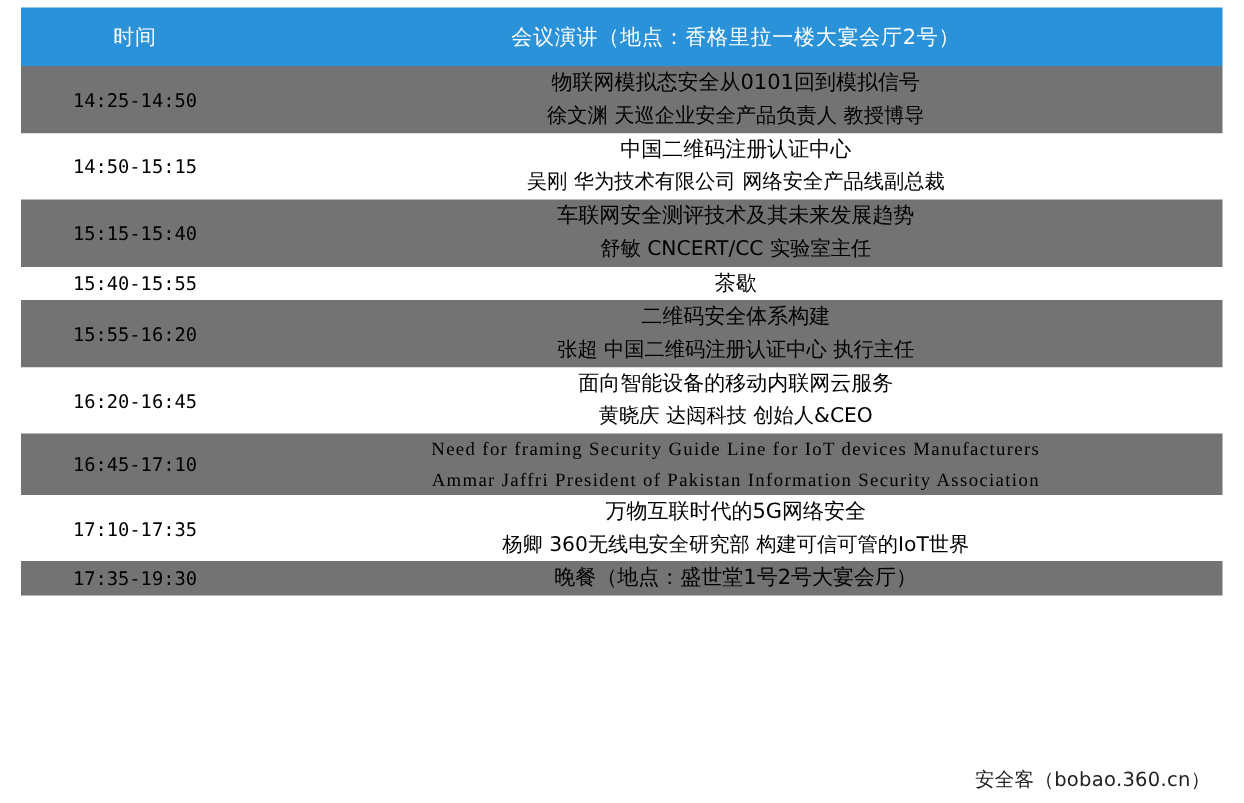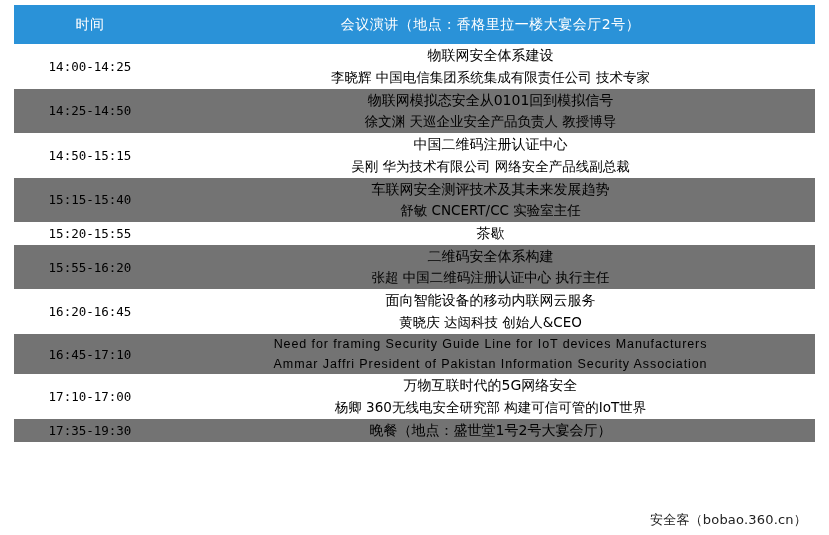--- a/index.html
+++ b/index.html
@@ -86,21 +86,21 @@
     font-family: "DejaVu Sans", "Liberation Sans", sans-serif;
   }
   .topic-speaker {
     font-size: 13.5px;
     font-family: "DejaVu Sans", "Liberation Sans", sans-serif;
   }
 
   
   .lang-en .topic-title,
   .lang-en .topic-speaker {
-    font-family: Liberation Sans, sans-serif;
+    font-family: Liberation Serif, serif;
     letter-spacing: 0.9px;
     font-size: 12.5px;
   }
 
   
   .single .topic-title {
     font-size: 14px;
   }
 
   
@@ -126,27 +126,20 @@
       <col class="col-time">
       <col class="col-topic">
     </colgroup>
     <thead>
       <tr class="head-row">
         <th class="head-cell">时间</th>
         <th class="head-cell">会议演讲（地点：香格里拉一楼大宴会厅2号）</th>
       </tr>
     </thead>
     <tbody id="schedule-body">
-        <tr class="row-white">
-          <td class="time-cell">14:00-14:25</td>
-          <td class="topic-cell">
-            <span class="topic-title">物联网安全体系建设</span>
-            <span class="topic-speaker">李晓辉 中国电信集团系统集成有限责任公司 技术专家</span>
-          </td>
-        </tr>
         <tr class="row-blue">
           <td class="time-cell">14:25-14:50</td>
           <td class="topic-cell">
             <span class="topic-title">物联网模拟态安全从0101回到模拟信号</span>
             <span class="topic-speaker">徐文渊 天巡企业安全产品负责人 教授博导</span>
           </td>
         </tr>
         <tr class="row-white">
           <td class="time-cell">14:50-15:15</td>
           <td class="topic-cell">
@@ -155,21 +148,21 @@
           </td>
         </tr>
         <tr class="row-blue">
           <td class="time-cell">15:15-15:40</td>
           <td class="topic-cell">
             <span class="topic-title">车联网安全测评技术及其未来发展趋势</span>
             <span class="topic-speaker">舒敏 CNCERT/CC 实验室主任</span>
           </td>
         </tr>
         <tr class="row-white">
-          <td class="time-cell">15:20-15:55</td>
+          <td class="time-cell">15:40-15:55</td>
           <td class="topic-cell single">
             <span class="topic-title">茶歇</span>
           </td>
         </tr>
         <tr class="row-blue">
           <td class="time-cell">15:55-16:20</td>
           <td class="topic-cell">
             <span class="topic-title">二维码安全体系构建</span>
             <span class="topic-speaker">张超 中国二维码注册认证中心 执行主任</span>
           </td>
@@ -182,21 +175,21 @@
           </td>
         </tr>
         <tr class="row-blue">
           <td class="time-cell">16:45-17:10</td>
           <td class="topic-cell lang-en">
             <span class="topic-title">Need for framing Security Guide Line for IoT devices Manufacturers</span>
             <span class="topic-speaker">Ammar Jaffri   President of Pakistan Information Security Association</span>
           </td>
         </tr>
         <tr class="row-white">
-          <td class="time-cell">17:10-17:00</td>
+          <td class="time-cell">17:10-17:35</td>
           <td class="topic-cell">
             <span class="topic-title">万物互联时代的5G网络安全</span>
             <span class="topic-speaker">杨卿 360无线电安全研究部 构建可信可管的IoT世界</span>
           </td>
         </tr>
         <tr class="row-blue">
           <td class="time-cell">17:35-19:30</td>
           <td class="topic-cell single">
             <span class="topic-title">晚餐（地点：盛世堂1号2号大宴会厅）</span>
           </td>

